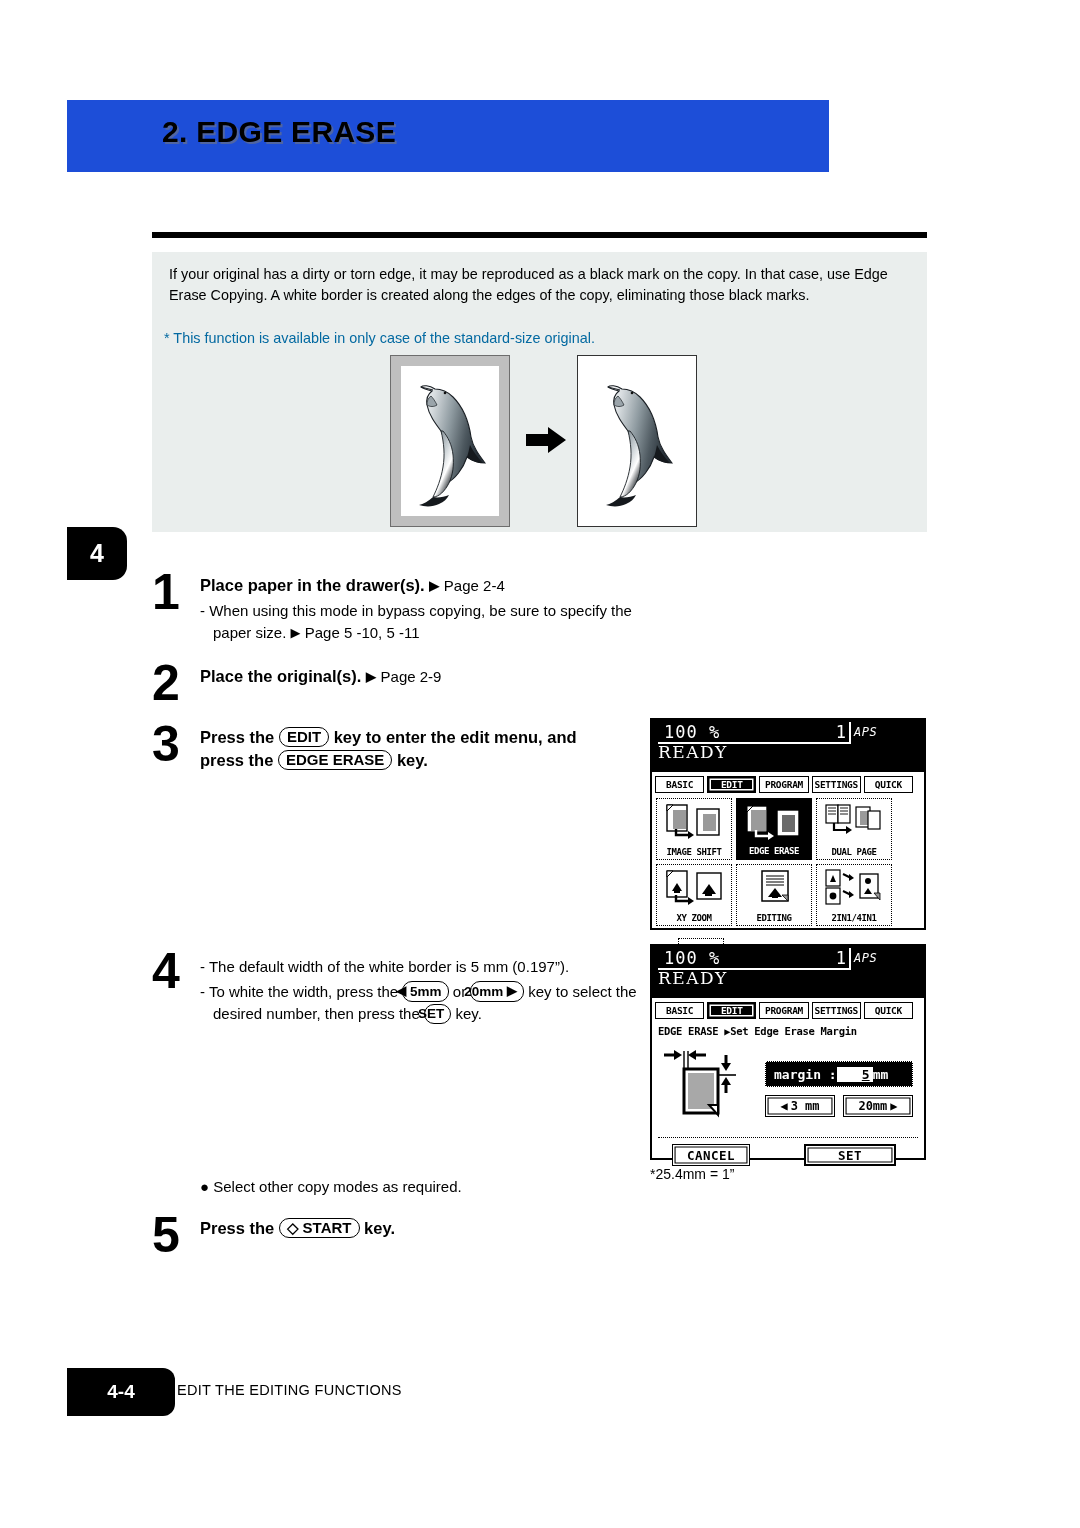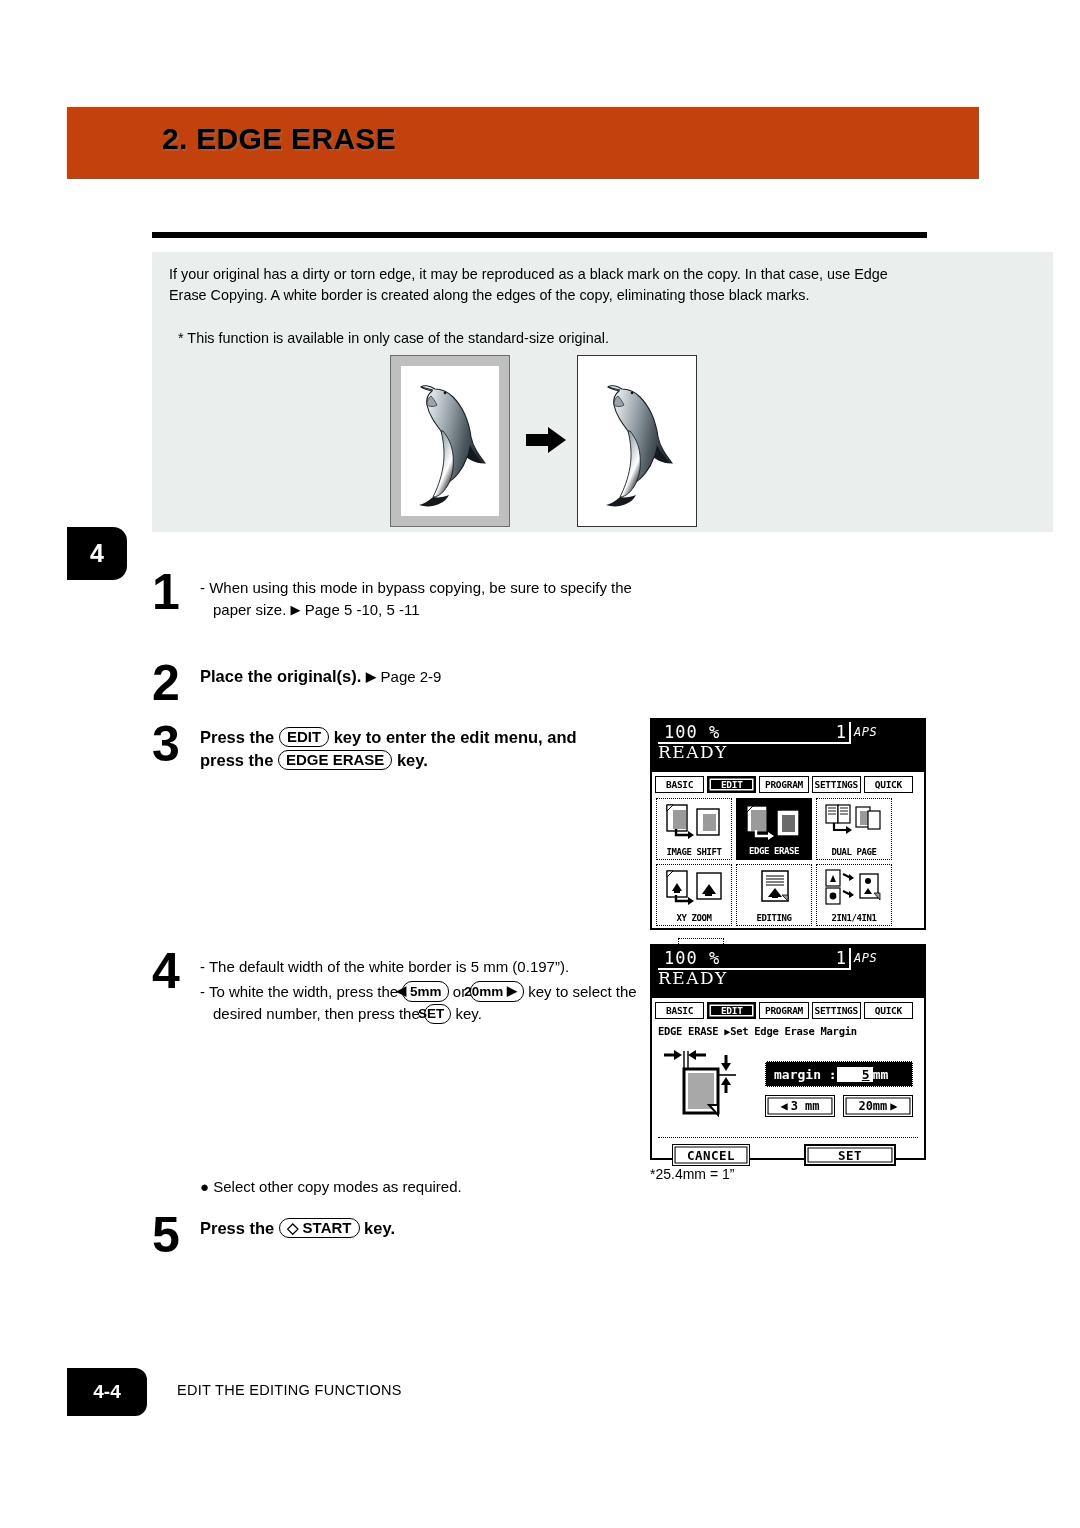--- a/index.html
+++ b/index.html
@@ -13,24 +13,24 @@
     position: relative;
     font-family: "Liberation Sans", sans-serif;
     color: #000000;
     overflow: hidden;
   }
 
   
   #title-bar {
     position: absolute;
     left: 67px;
-    top: 107px;
-    width: 912px;
+    top: 100px;
+    width: 762px;
     height: 72px;
-    background: #c2410c;
+    background: #1d4ed8;
   }
   #page-title {
     position: absolute;
     left: 95px;
     top: 15px;
     font-size: 30px;
     font-weight: bold;
     letter-spacing: 0.3px;
     color: #000;
     text-shadow: 2px 2px 0 rgba(120,120,120,0.55);
@@ -44,41 +44,41 @@
     width: 775px;
     height: 6px;
     background: #000;
   }
 
   
   #intro-panel {
     position: absolute;
     left: 152px;
     top: 252px;
-    width: 901px;
+    width: 775px;
     height: 280px;
     background: #eaeeed;
   }
   #intro-text {
     position: absolute;
     left: 17px;
     top: 12px;
     width: 745px;
     font-size: 14.4px;
     line-height: 21px;
     color: #000;
   }
   #intro-note {
     position: absolute;
-    left: 26px;
+    left: 12px;
     top: 76px;
     width: 745px;
     font-size: 14.4px;
     line-height: 21px;
-    color: #000000;
+    color: #0369a1;
   }
 
   
   #figure-row {
     position: absolute;
     left: 0;
     top: 103px;
     width: 775px;
     height: 175px;
   }
@@ -440,21 +440,21 @@
     left: 650px;
     top: 1166px;
     font-size: 14px;
   }
 
   
   #footer-tab {
     position: absolute;
     left: 67px;
     top: 1368px;
-    width: 80px;
+    width: 108px;
     height: 48px;
     background: #000;
     border-radius: 0 12px 12px 0;
     text-align: center;
   }
   #footer-page {
     position: absolute;
     left: 0; top: 0;
     width: 100%; height: 100%;
     display: flex;
@@ -557,20 +557,25 @@
   </div>
 </div>
 
 <div id="chapter-tab">
   <div id="chapter-tab-label">4</div>
 </div>
 
 <div class="step" style="top:574px;">
   <div class="step-num">1</div>
   <div class="step-body">
+    <div class="step-head">
+      <span>Place paper in the drawer(s).</span>
+      <span class="tri-r">▶</span>
+      <span class="pg">Page 2-4</span>
+    </div>
     <div class="step-sub">
       <span>- When using this mode in bypass copying, be sure to specify the paper size.</span>
       <span class="tri-r">▶</span>
       <span>Page 5 -10, 5 -11</span>
     </div>
   </div>
 </div>
 
 <div class="step" style="top:665px;">
   <div class="step-num">2</div>

